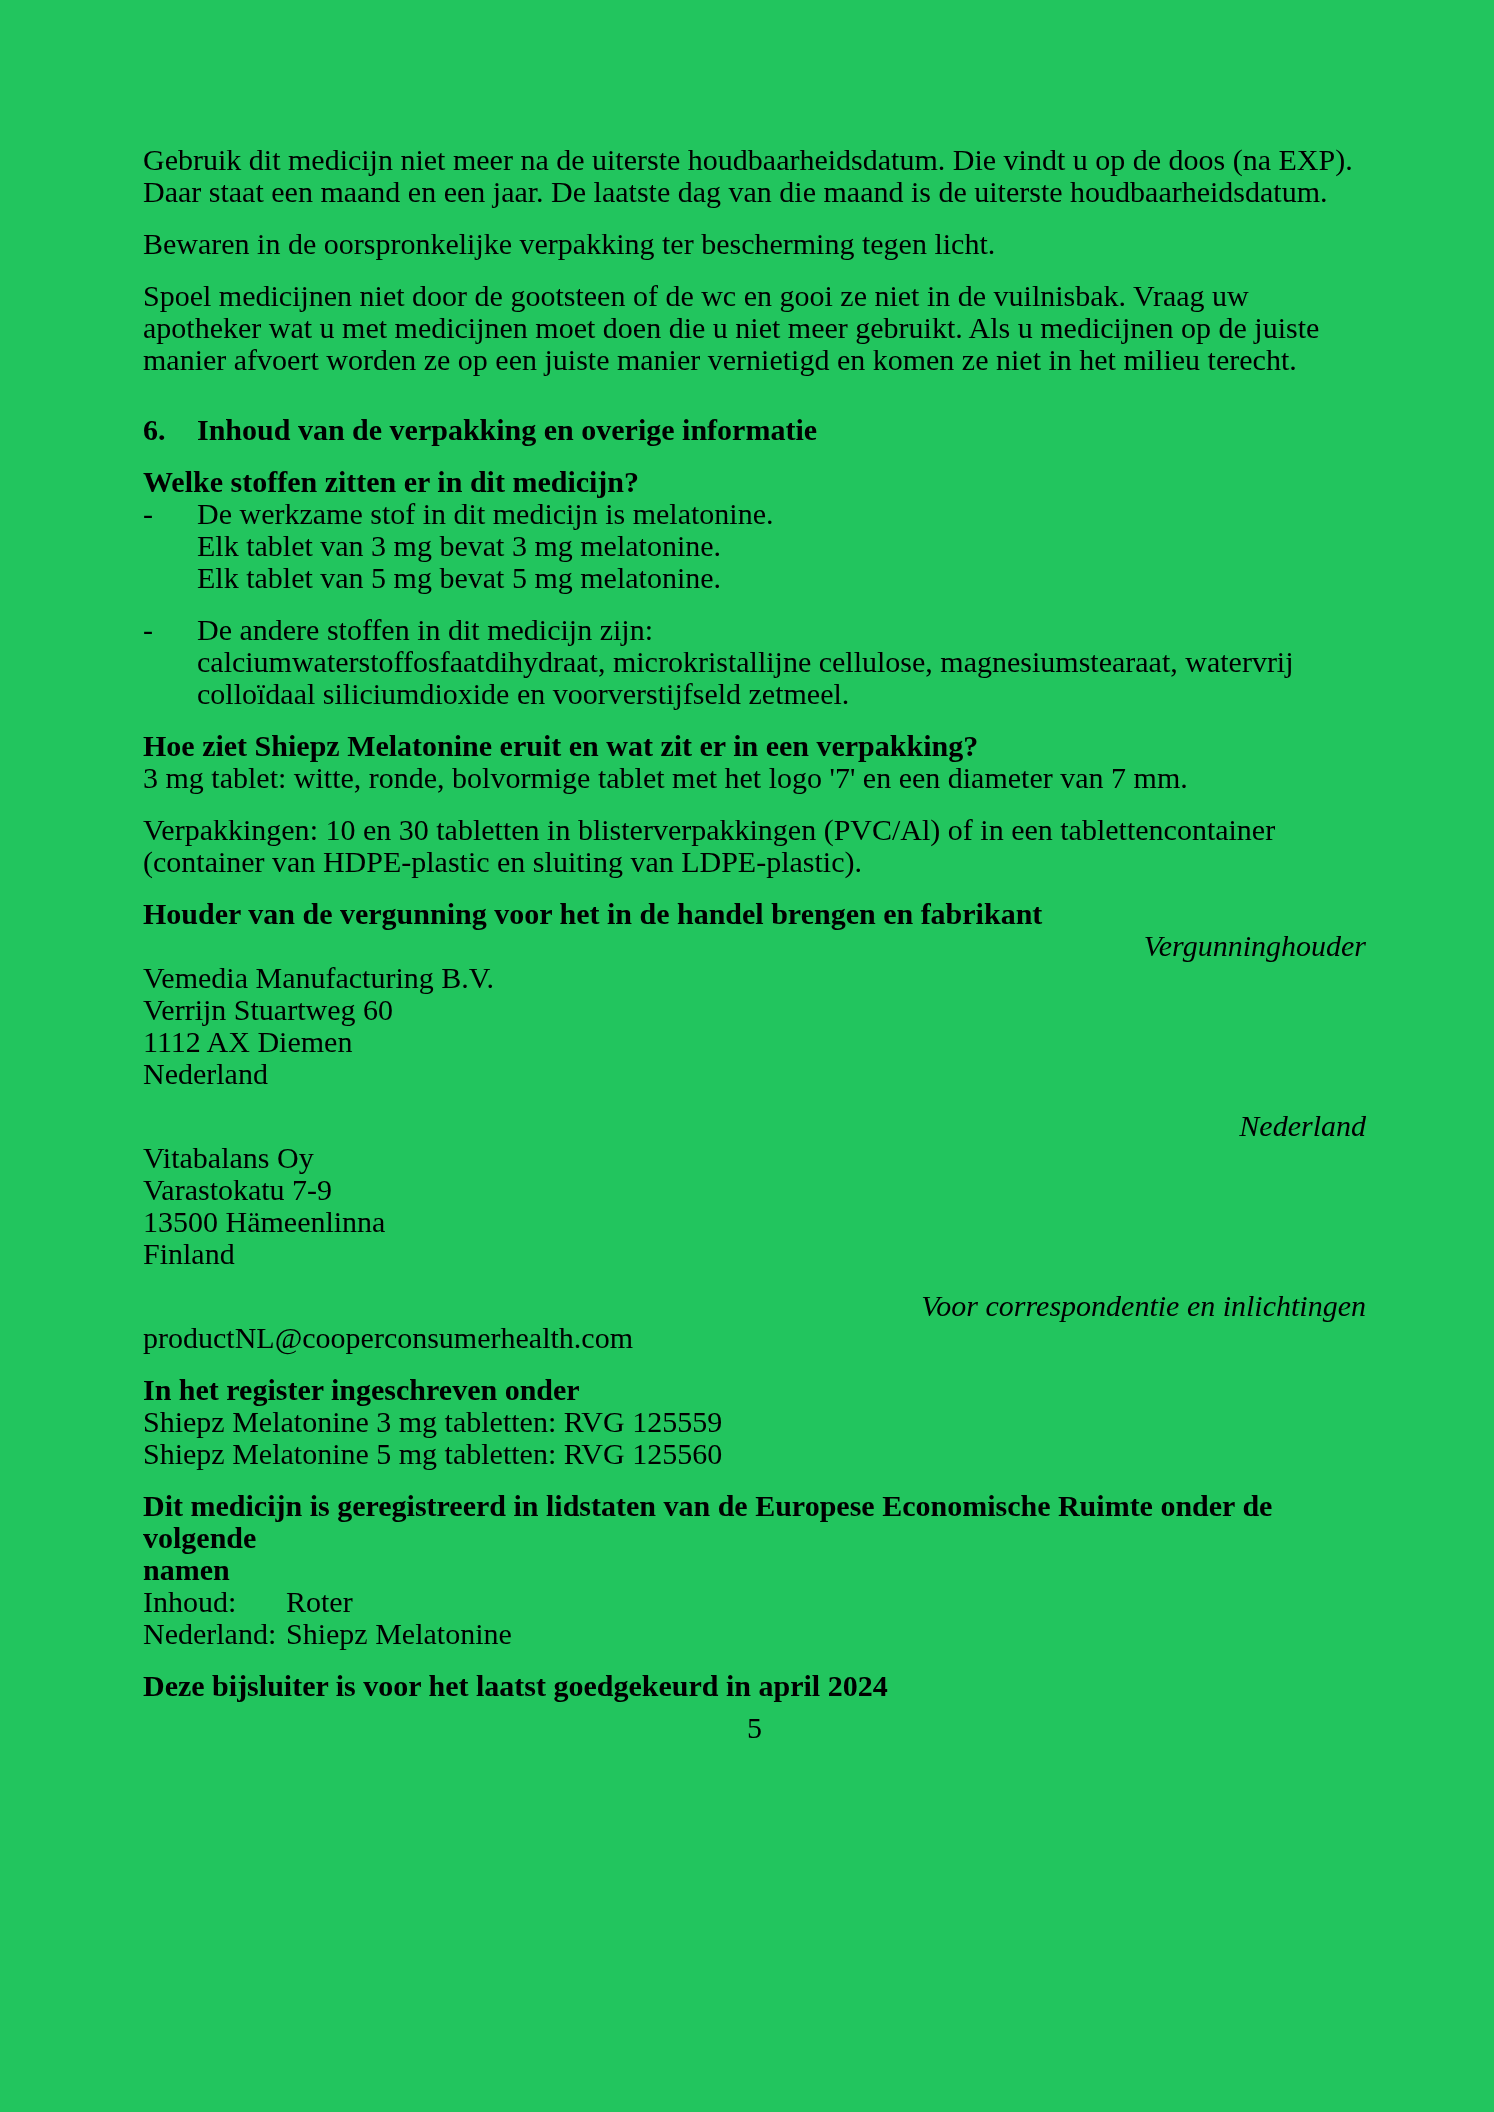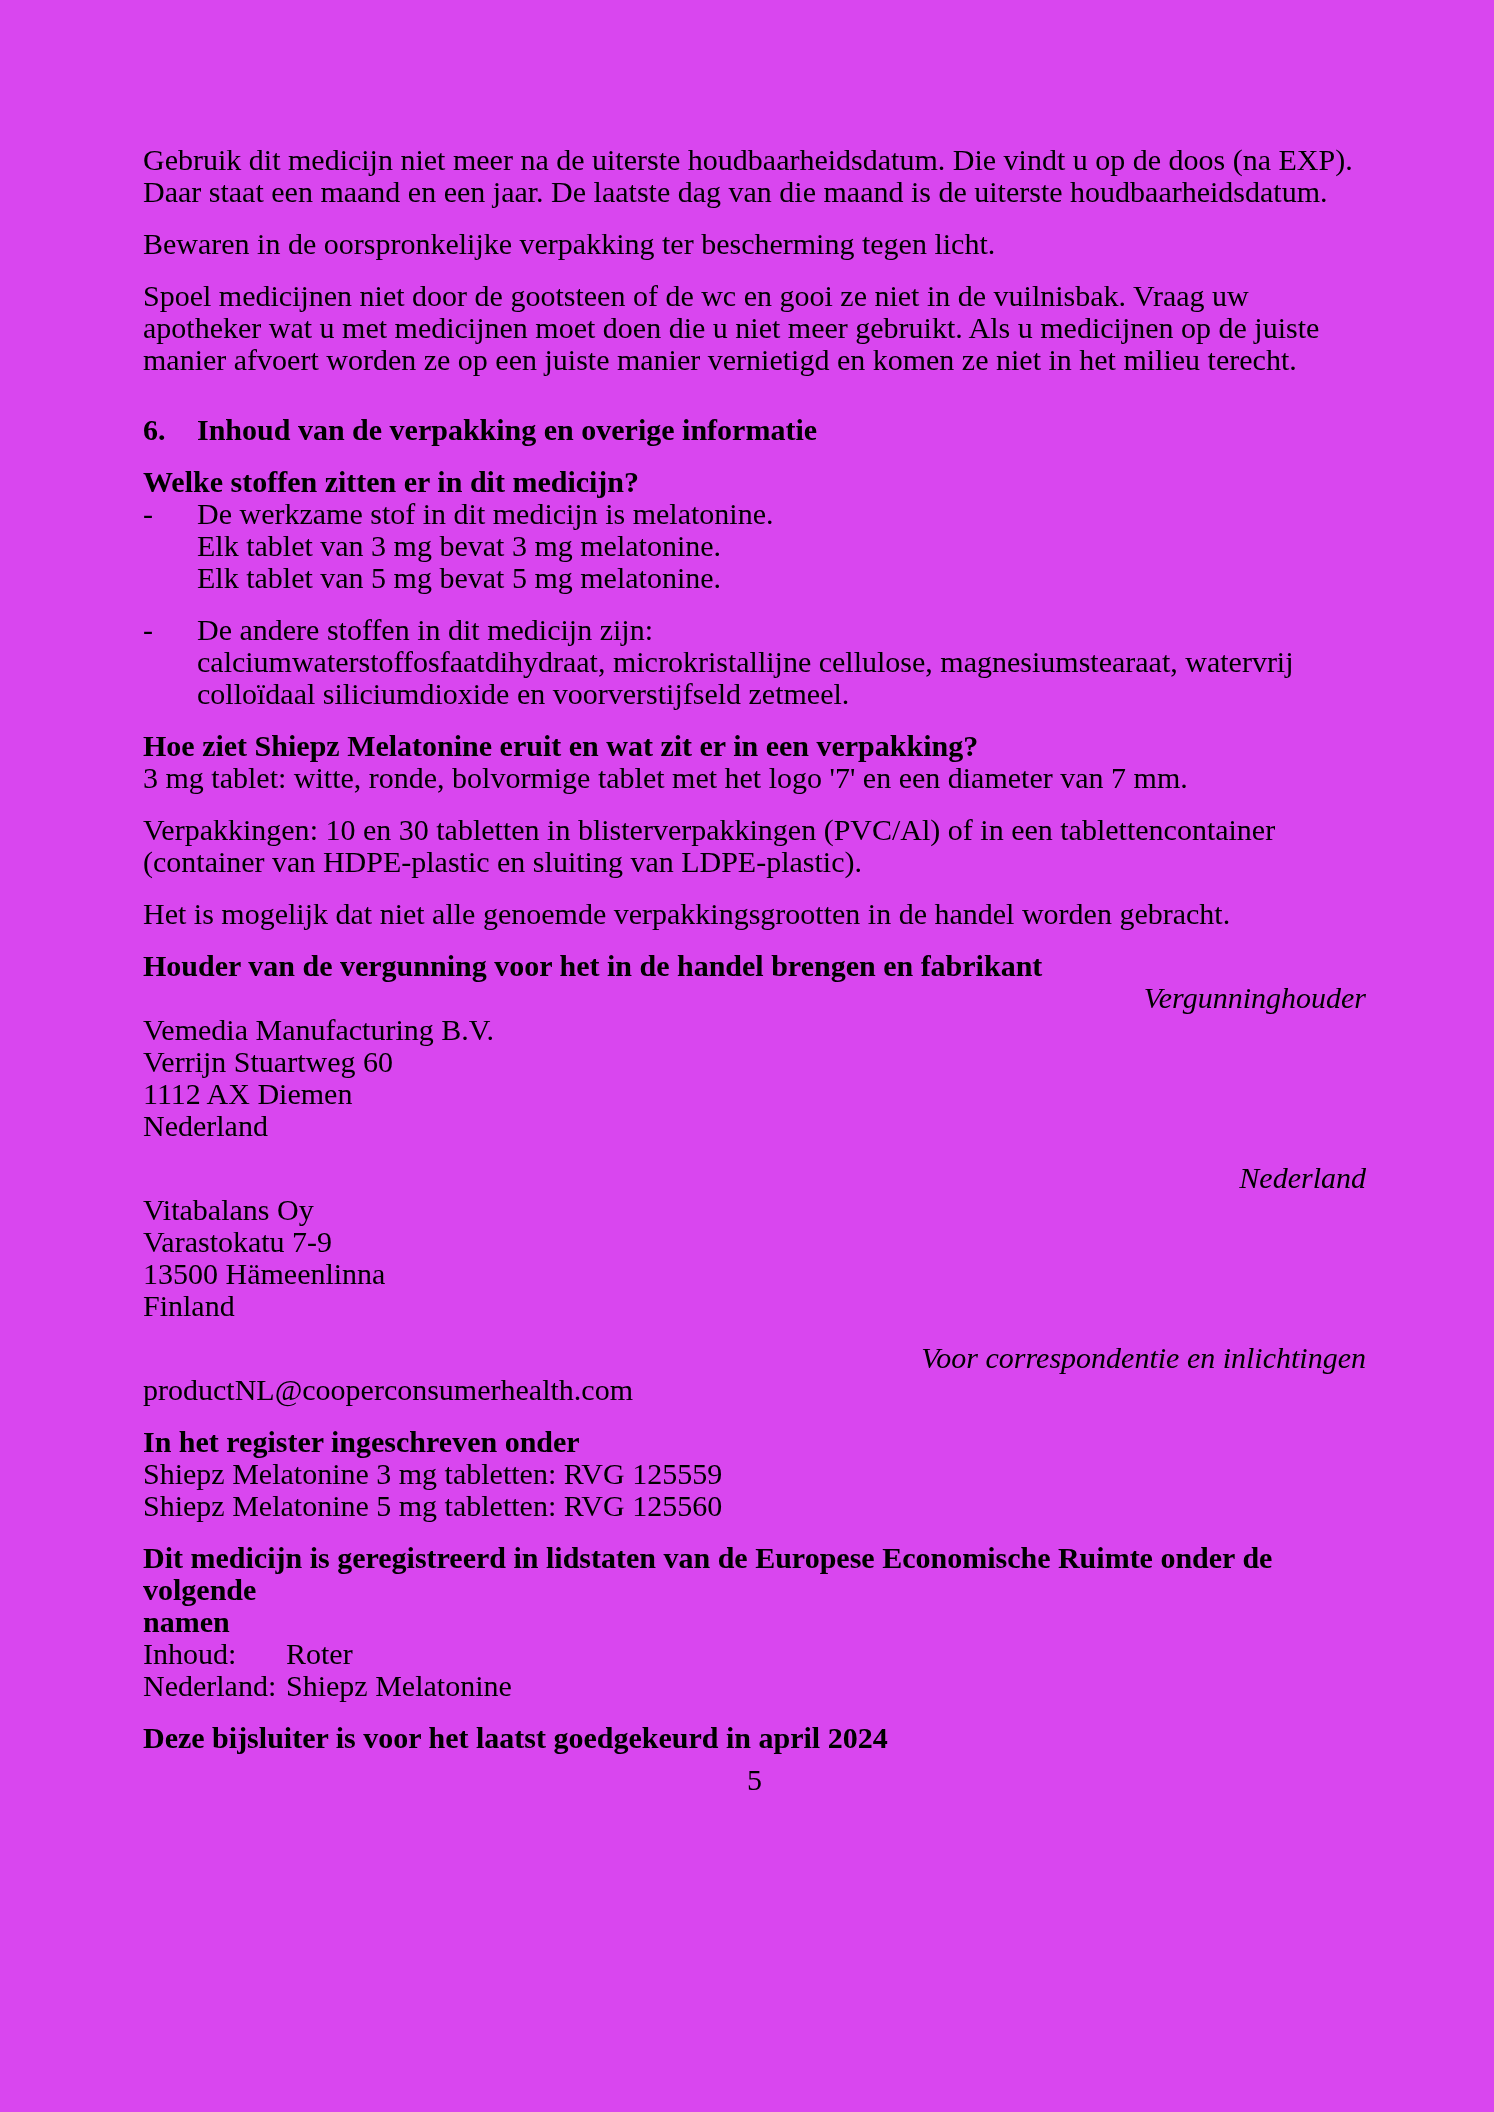--- a/index.html
+++ b/index.html
@@ -1,20 +1,20 @@
 <!DOCTYPE html>
 <html><head>
 <meta charset="utf-8">
 <style>
   html, body { margin: 0; padding: 0; background: #ffffff; }
   .page {
     width: 1494px;
     height: 2112px;
     box-sizing: border-box;
-    background: #d946ef;
+    background: #22c55e;
     color: #000000;
     font-family: "Liberation Serif", "DejaVu Serif", serif;
     font-size: 30px;
     line-height: 32px;
     padding: 144px 128px 0 143px;
     overflow: hidden;
     position: relative;
   }
   p { margin: 0; }
   .bold { font-weight: bold; }
@@ -62,21 +62,20 @@
 
   <p>
     <span class="ul">3 mg tablet</span><span>: witte, ronde, bolvormige tablet met het logo '7' en een diameter van 7 mm.</span>
   </p>
 
 
   <p class="g1">
     <span class="ul">Verpakkingen</span><span>: 10 en 30 tabletten in blisterverpakkingen (PVC/Al) of in een tablettencontainer (container van HDPE-plastic en sluiting van LDPE-plastic).</span>
   </p>
 
-  <p class="g1">Het is mogelijk dat niet alle genoemde verpakkingsgrootten in de handel worden gebracht.</p>
 
   <p class="bold g1">Houder van de vergunning voor het in de handel brengen en fabrikant</p>
   <p class="italic">Vergunninghouder</p>
   <p>Vemedia Manufacturing B.V.</p>
   <p>Verrijn Stuartweg 60</p>
   <p>1112 AX Diemen</p>
   <p>Nederland</p>
 
   <p class="italic g1">Nederland</p>
   <p>Vitabalans Oy</p>

